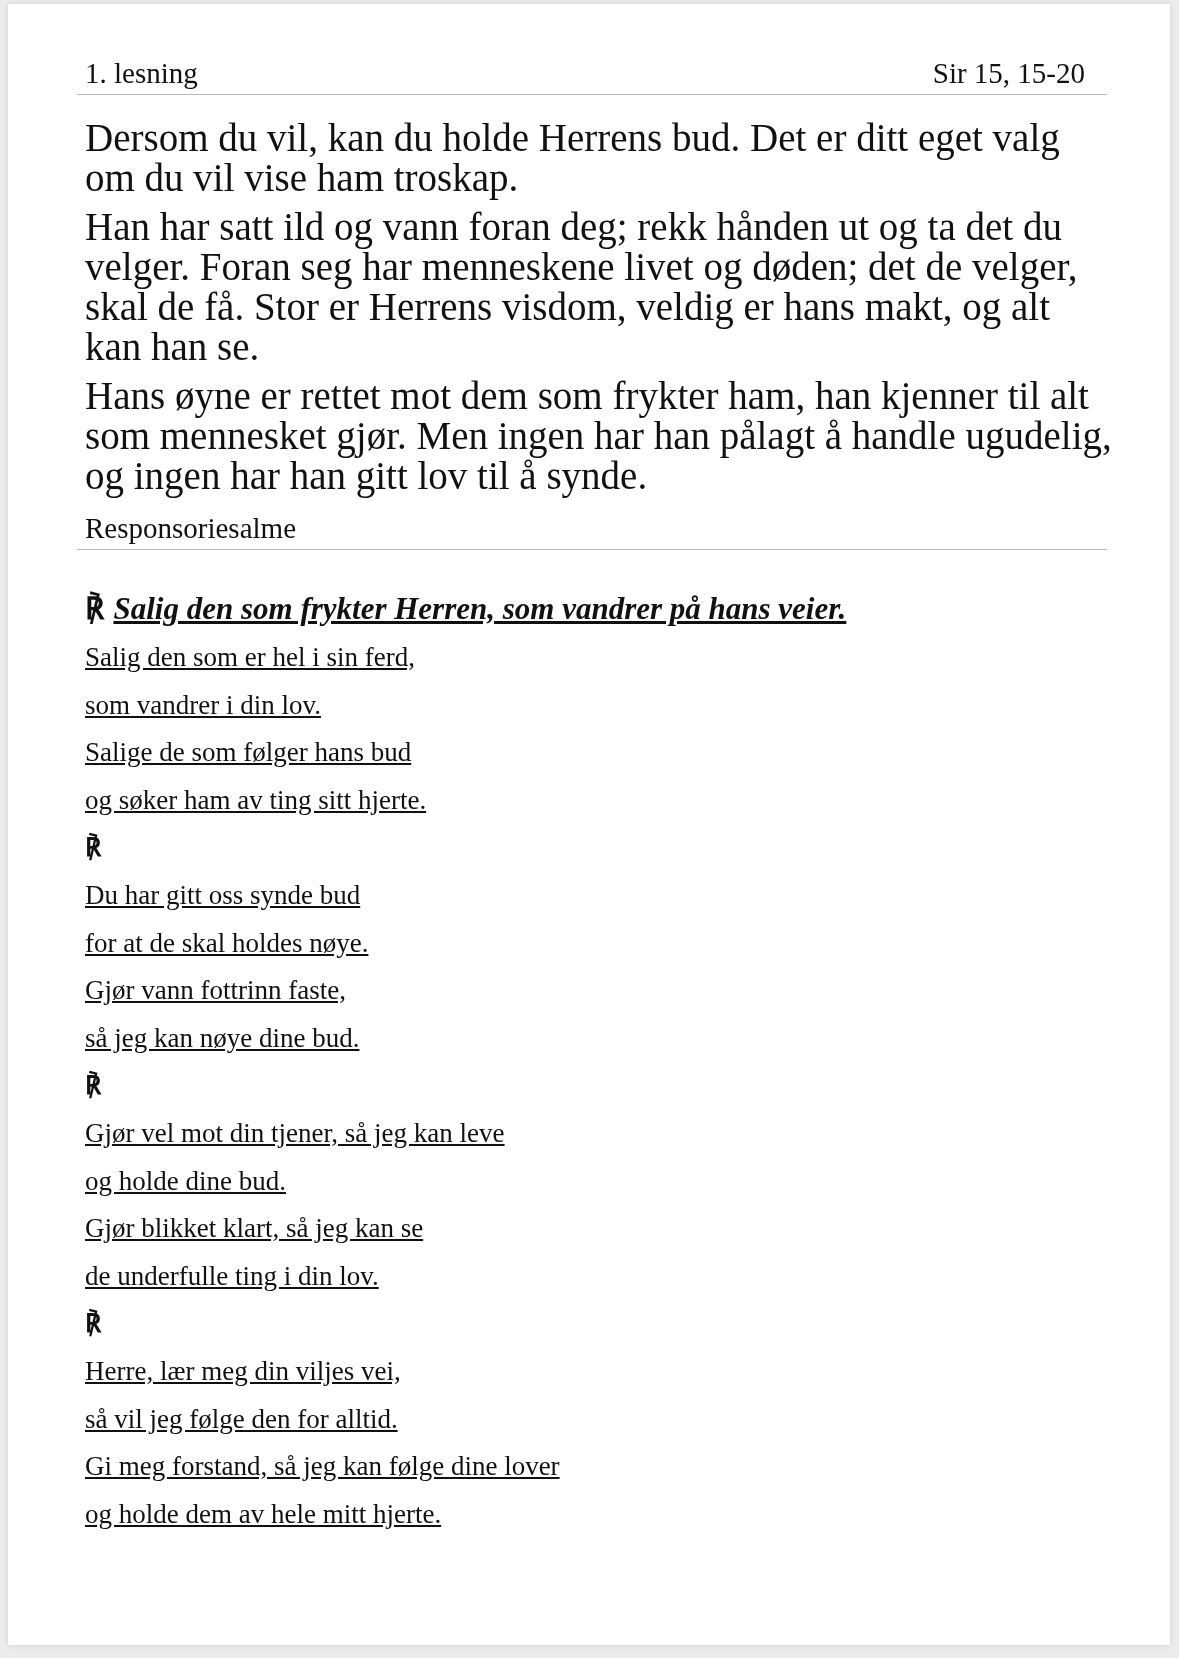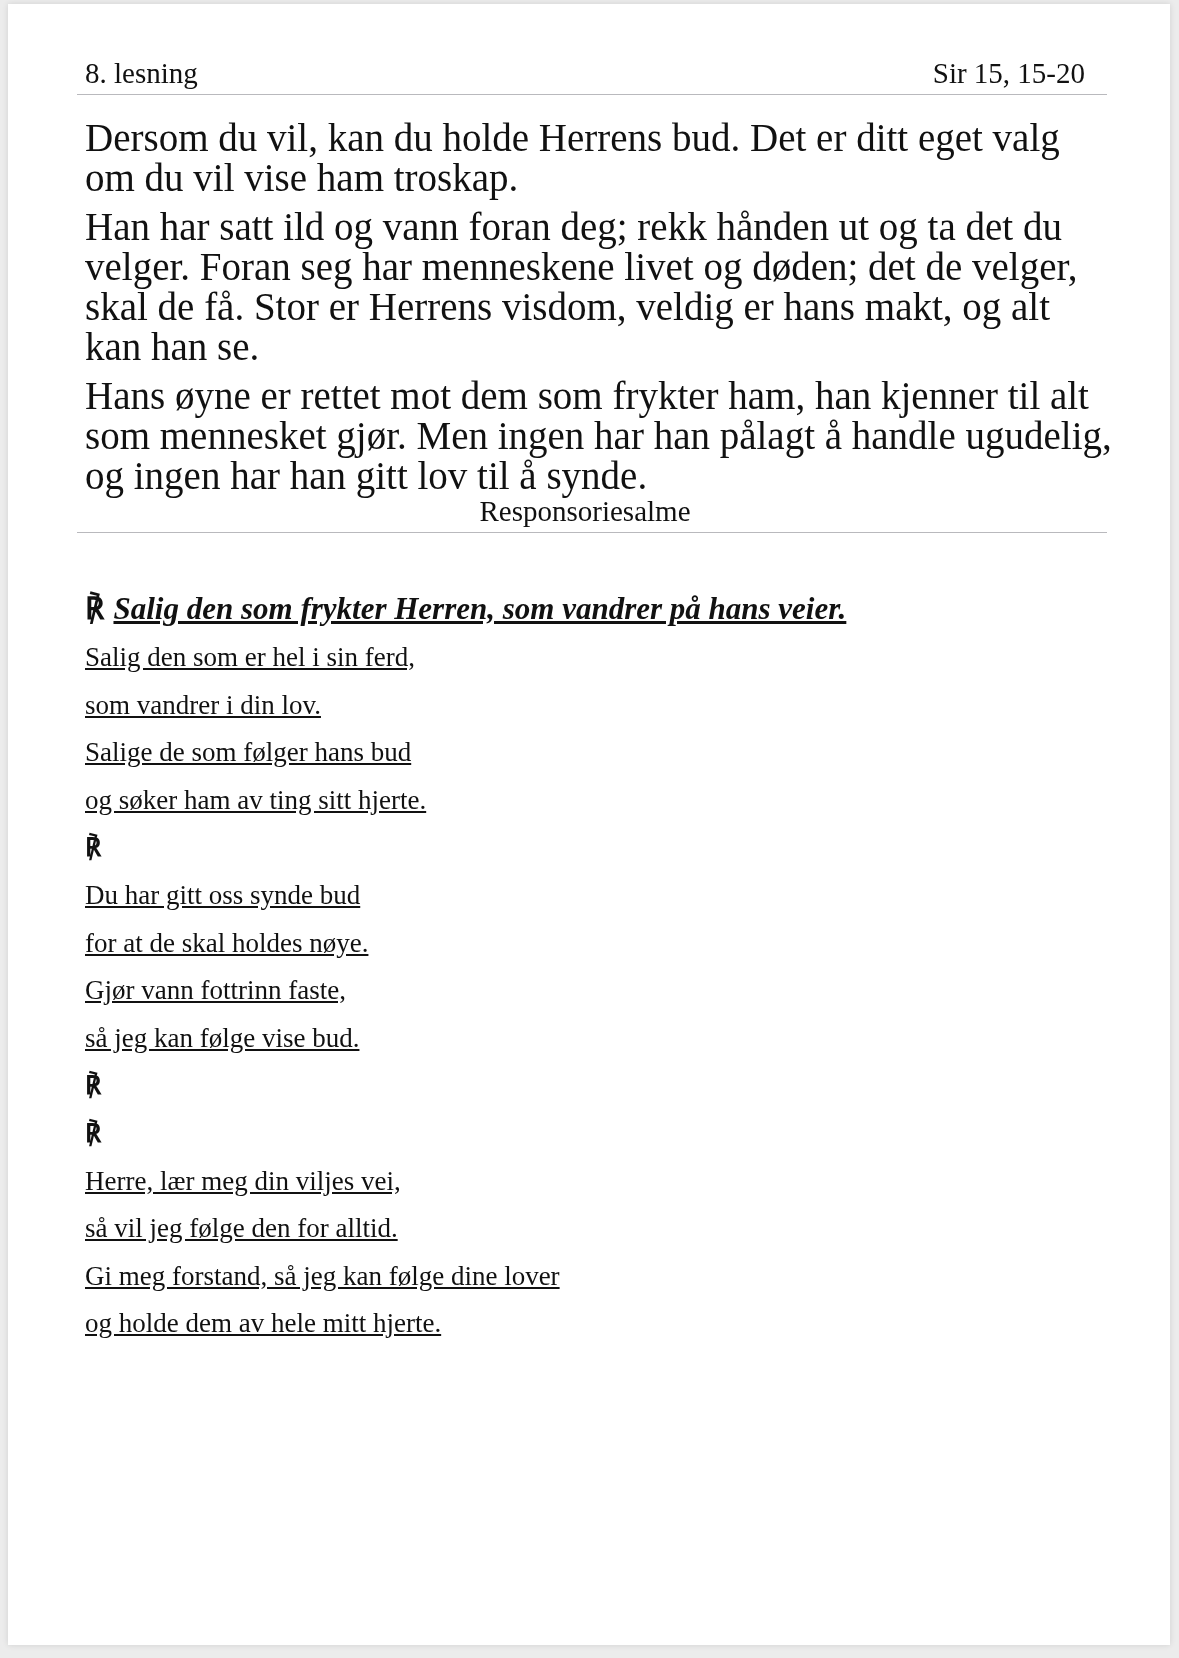--- a/index.html
+++ b/index.html
@@ -29,21 +29,21 @@
       justify-content: space-between;
       align-items: flex-end;
       font-size: 29px;
       line-height: 34px;
       padding-bottom: 4px;
       border-bottom: 1.5px solid #b9b9bd;
     }
     .header-row .left { padding-left: 8px; }
     .header-row .right { padding-right: 22px; }
     #reading-header { top: 52px; }
-    #psalm-header { top: 490px; justify-content: center; }
+    #psalm-header { top: 507px; }
     .reading-body {
       position: absolute;
       left: 77px;
       top: 114px;
       width: 1030px;
       font-size: 39px;
       line-height: 40px;
     }
     .reading-body p {
       margin: 0 0 9px 0;
@@ -80,21 +80,21 @@
       height: 47.6px;
     }
     .r-line .r-sym { font-size: 26px; }
   </style>
 </head>
 <body>
 
 <div class="page">
 
   <div class="header-row" id="reading-header">
-    <span class="left">8. lesning</span>
+    <span class="left">1. lesning</span>
     <span class="right">Sir 15, 15-20</span>
   </div>
 
   <div class="reading-body">
     <p>Dersom du vil, kan du holde Herrens bud. Det er ditt eget valg om du vil vise ham troskap.</p>
     <p>Han har satt ild og vann foran deg; rekk hånden ut og ta det du velger. Foran seg har menneskene livet og døden; det de velger, skal de få. Stor er Herrens visdom, veldig er hans makt, og alt kan han se.</p>
     <p>Hans øyne er rettet mot dem som frykter ham, han kjenner til alt som mennesket gjør. Men ingen har han pålagt å handle ugudelig, og ingen har han gitt lov til å synde.</p>
   </div>
 
   <div class="header-row" id="psalm-header">
@@ -114,26 +114,32 @@
       <div class="verse-line">og søker ham av ting sitt hjerte.</div>
     </div>
     <div class="r-line">
       <span class="r-sym">℟</span>
     </div>
 
     <div>
       <div class="verse-line">Du har gitt oss synde bud</div>
       <div class="verse-line">for at de skal holdes nøye.</div>
       <div class="verse-line">Gjør vann fottrinn faste,</div>
-      <div class="verse-line">så jeg kan følge vise bud.</div>
+      <div class="verse-line">så jeg kan nøye dine bud.</div>
     </div>
     <div class="r-line">
       <span class="r-sym">℟</span>
     </div>
 
+    <div>
+      <div class="verse-line">Gjør vel mot din tjener, så jeg kan leve</div>
+      <div class="verse-line">og holde dine bud.</div>
+      <div class="verse-line">Gjør blikket klart, så jeg kan se</div>
+      <div class="verse-line">de underfulle ting i din lov.</div>
+    </div>
     <div class="r-line">
       <span class="r-sym">℟</span>
     </div>
 
     <div>
       <div class="verse-line">Herre, lær meg din viljes vei,</div>
       <div class="verse-line">så vil jeg følge den for alltid.</div>
       <div class="verse-line">Gi meg forstand, så jeg kan følge dine lover</div>
       <div class="verse-line">og holde dem av hele mitt hjerte.</div>
     </div>

